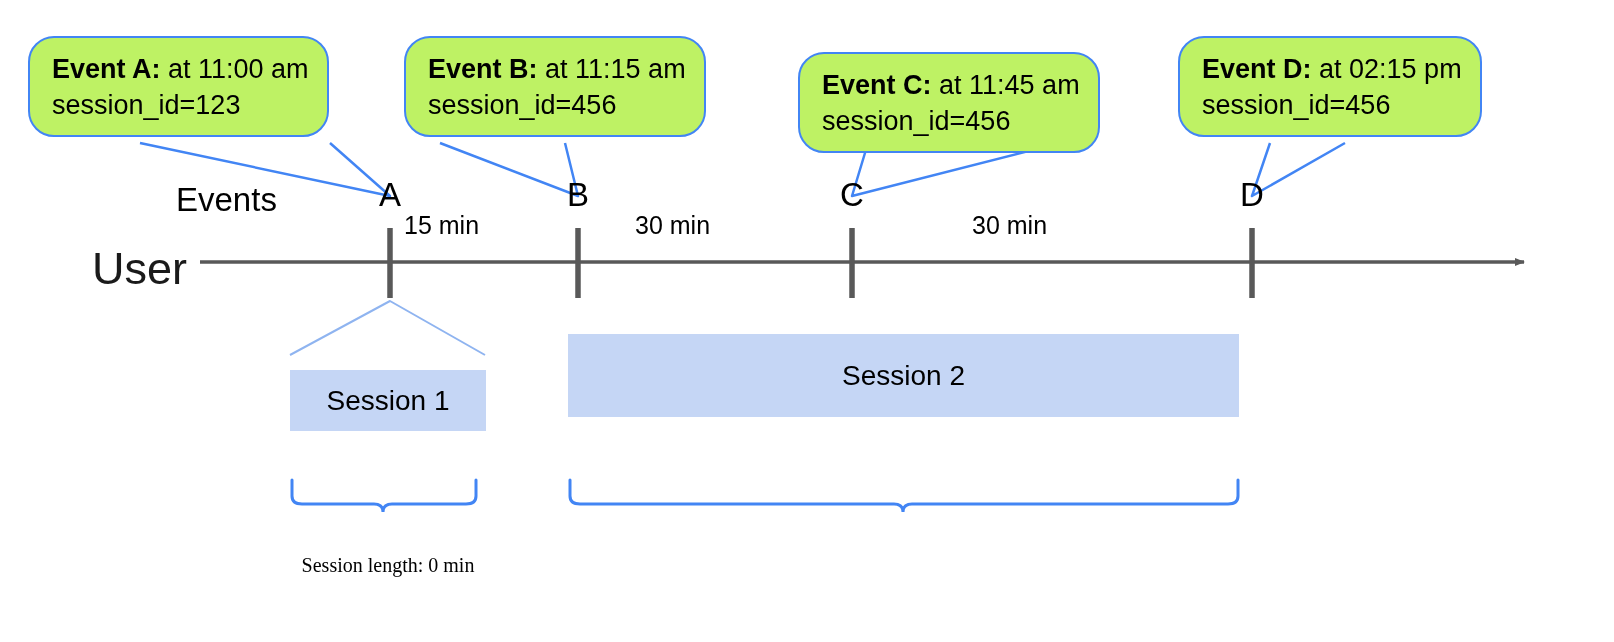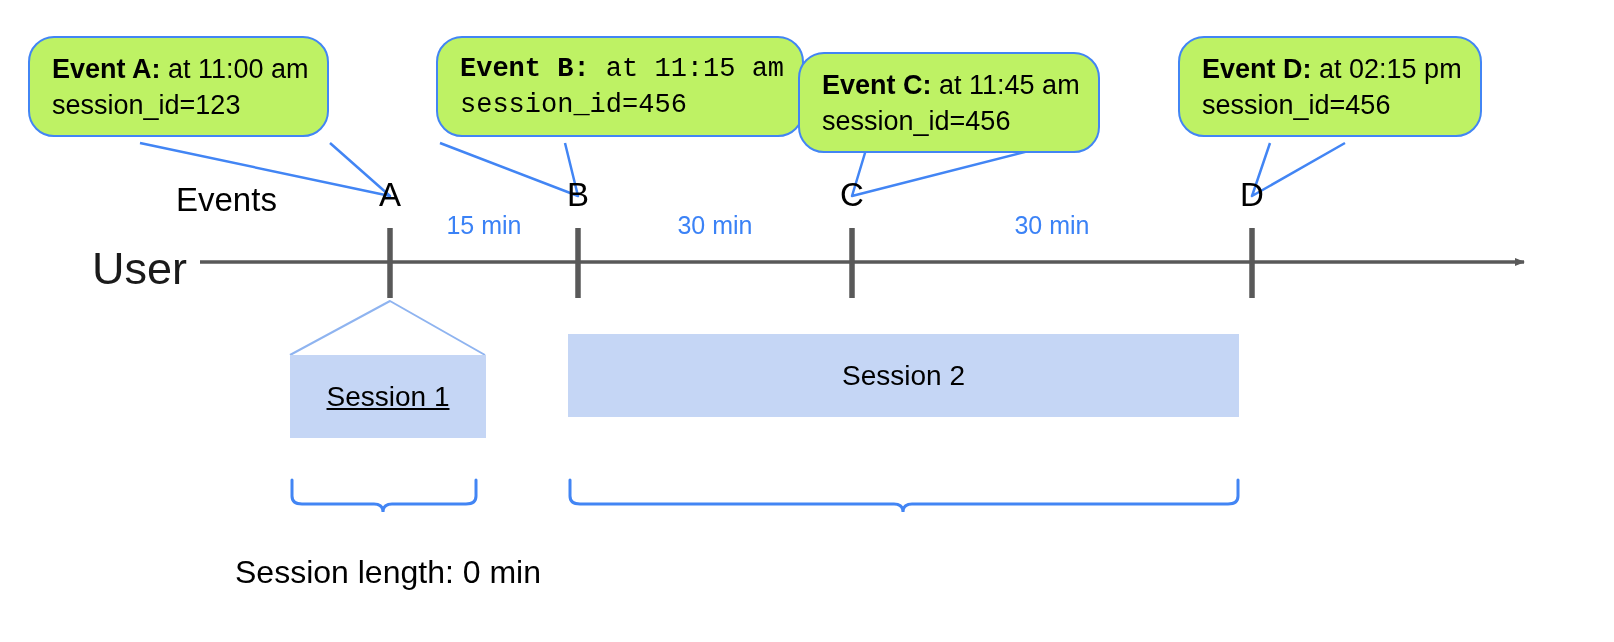--- a/index.html
+++ b/index.html
@@ -58,40 +58,40 @@
   .evt-letter {
     position: absolute;
     font-size: 33px;
     color: #000000;
     text-align: center;
     white-space: nowrap;
   }
   .gap-label {
     position: absolute;
     font-size: 25px;
-    color: #3b82f6;
-    text-align: center;
+    color: #000000;
     white-space: nowrap;
   }
   .session-bar {
     position: absolute;
     background: #c5d6f5;
     display: flex;
     align-items: center;
     justify-content: center;
     font-size: 28px;
     color: #000000;
     white-space: nowrap;
   }
   .len-label {
     position: absolute;
-    font-size: 32px;
+    font-size: 20px;
     color: #000000;
     text-align: center;
     white-space: nowrap;
+    font-family: Liberation Serif, serif;
   }
 </style>
 </head>
 <body>
 
 <div id="stage">
 
   <svg class="svg-layer" viewBox="0 0 1614 642">
     <defs>
       <marker id="arrowhead" markerWidth="10" markerHeight="8" refX="9" refY="4" orient="auto" markerUnits="userSpaceOnUse">
@@ -118,21 +118,21 @@
 
     <path d="M 570,480 L 570,496 Q 570,504 580,504 L 894,504 Q 903,504 903,512
              Q 903,504 912,504 L 1228,504 Q 1238,504 1238,496 L 1238,480" fill="none" stroke="#4285f4" stroke-width="3" stroke-linecap="round"></path>
   </svg>
 
   <div class="callout" style="left:28px; top:36px;">
     <span><b>Event A:</b><span> at 11:00 am</span></span>
     <span class="line2">session_id=123</span>
   </div>
 
-  <div class="callout" style="left:436px; top:36px;font-family:Liberation Mono, monospace;">
+  <div class="callout" style="left:404px; top:36px;">
     <span><b>Event B:</b><span> at 11:15 am</span></span>
     <span class="line2">session_id=456</span>
   </div>
 
   <div class="callout" style="left:798px; top:52px;">
     <span><b>Event C:</b><span> at 11:45 am</span></span>
     <span class="line2">session_id=456</span>
   </div>
 
   <div class="callout" style="left:1178px; top:36px;">
@@ -146,21 +146,21 @@
 
   <div class="evt-letter" style="left:370px; top:176px; width:40px;">A</div>
   <div class="evt-letter" style="left:558px; top:176px; width:40px;">B</div>
   <div class="evt-letter" style="left:832px; top:176px; width:40px;">C</div>
   <div class="evt-letter" style="left:1232px; top:176px; width:40px;">D</div>
 
   <div class="gap-label" style="left:404px; top:211px; width:160px;">15 min</div>
   <div class="gap-label" style="left:635px; top:211px; width:160px;">30 min</div>
   <div class="gap-label" style="left:972px; top:211px; width:160px;">30 min</div>
 
-  <div class="session-bar" style="left:290px; top:355px; width:196px; height:83px;text-decoration:underline;">
+  <div class="session-bar" style="left:290px; top:370px; width:196px; height:61px;">
     <span>Session 1</span>
   </div>
 
   <div class="session-bar" style="left:568px; top:334px; width:671px; height:83px;">
     <span>Session 2</span>
   </div>
 
   <div class="len-label" style="left:228px; top:554px; width:320px;">Session length: 0 min</div>
 
 </div>

